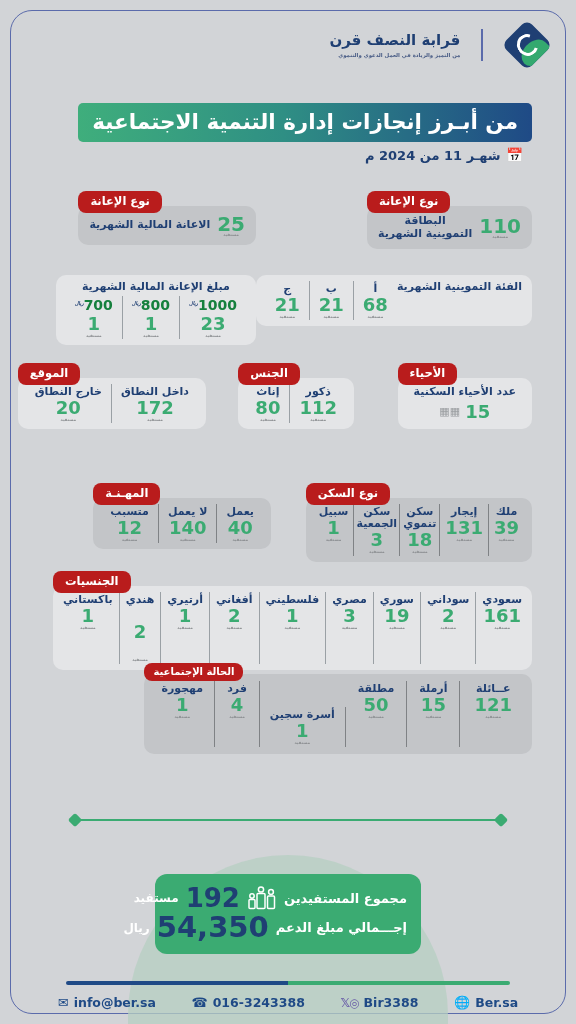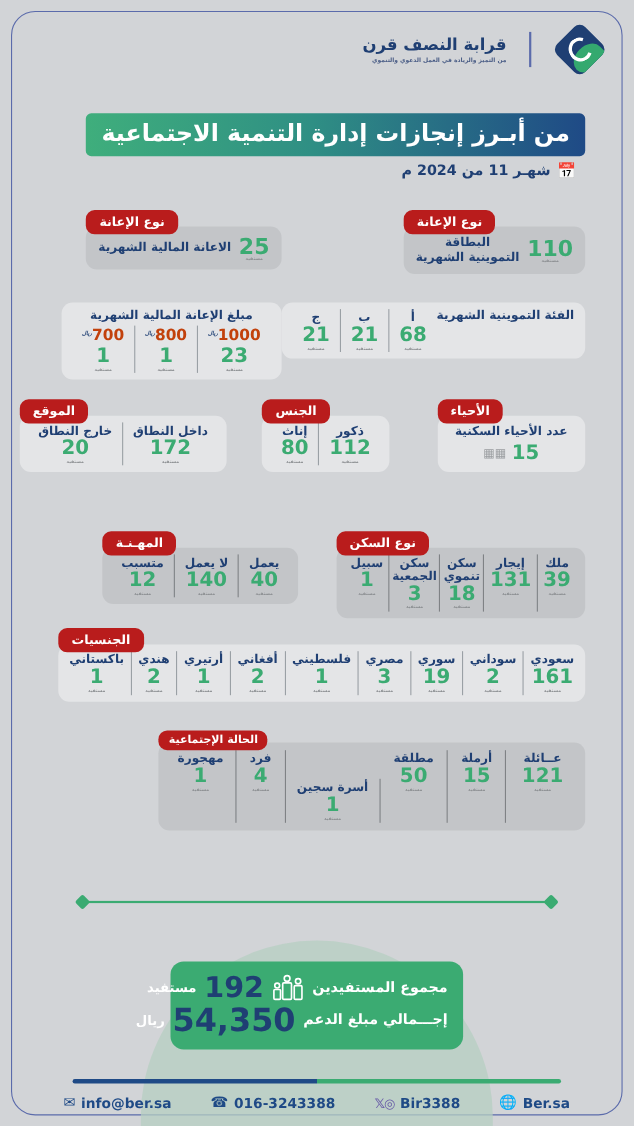--- a/index.html
+++ b/index.html
@@ -123,21 +123,21 @@
   }
   .cell-label.two { white-space: normal; }
   .cell-value {
     font-size: 18px; font-weight: bold; color: #3bab72;
     line-height: 1.05; margin-top: 1px;
   }
   .cell-unit {
     font-size: 4.2px; color: #8b8e91; margin-top: -1px; font-weight: bold;
   }
   .riyal { font-size: 5px; vertical-align: super; font-weight: bold; }
-  .amt { font-size: 14px; font-weight: bold; color: #c2410c; }
+  .amt { font-size: 14px; font-weight: bold; color: #15803d; }
 
   
   .info-card {
     background: #c3c5c8; border-radius: 10px;
     padding: 8px 11px; display: flex; direction: rtl;
     align-items: center; gap: 7px;
   }
   .info-num {
     font-size: 20px; font-weight: bold; color: #3bab72; line-height: 1;
     display: flex; flex-direction: column; align-items: center; justify-content: center;
@@ -432,21 +432,21 @@
       <div class="cell" style="padding:2px 6px;">
         <span class="cell-label">أفغاني</span>
         <span class="cell-value">2</span>
         <span class="cell-unit">مستفيد</span>
       </div>
       <div class="cell" style="padding:2px 6px;">
         <span class="cell-label">أرتيري</span>
         <span class="cell-value">1</span>
         <span class="cell-unit">مستفيد</span>
       </div>
-      <div class="cell" style="padding:2px 6px;">
+      <div class="cell" style="padding:2px 6px;gap:16px;">
         <span class="cell-label">هندي</span>
         <span class="cell-value">2</span>
         <span class="cell-unit">مستفيد</span>
       </div>
       <div class="cell" style="padding:2px 6px;">
         <span class="cell-label">باكستاني</span>
         <span class="cell-value">1</span>
         <span class="cell-unit">مستفيد</span>
       </div>
     </div>

